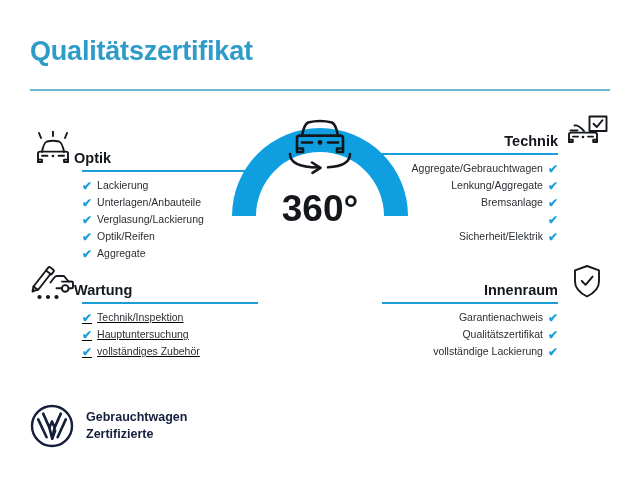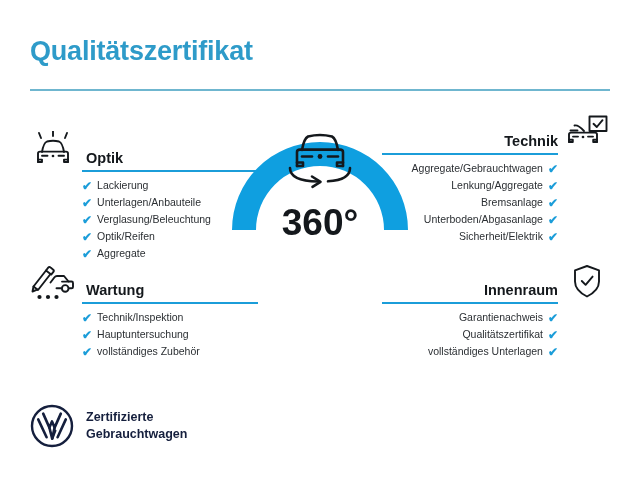--- a/index.html
+++ b/index.html
@@ -38,37 +38,37 @@
     width: 580px;
     height: 2px;
     background: #6fb6cf;
   }
 
   
   .section {
     position: absolute;
   }
   .sec-optik    { left: 30px;  top: 131px; width: 228px; }
-  .sec-wartung  { left: 30px;  top: 263px; width: 228px; }
+  .sec-wartung  { left: 30px;  top: 263px; width: 228px; text-decoration: underline; }
   .sec-technik  { left: 382px; top: 114px; width: 228px; }
   .sec-garantie { left: 382px; top: 263px; width: 228px; }
 
   .sec-head {
     position: relative;
     height: 46px;
   }
   .sec-title {
     position: absolute;
     bottom: 11px;
     font-size: 14.5px;
     font-weight: bold;
     color: #14181c;
     white-space: nowrap;
   }
-  .left .sec-title  { left: 56px; }
+  .left .sec-title  { left: 44px; }
   .right .sec-title { right: 52px; }
 
   .sec-underline {
     position: absolute;
     bottom: 5px;
     height: 2px;
     background: #1b9dd9;
   }
   .left .sec-underline  { left: 52px;  right: 0; }
   .right .sec-underline { right: 52px; left: 0; }
@@ -110,21 +110,21 @@
     color: #1b9dd9;
     font-size: 12px;
     font-weight: bold;
     line-height: 1;
   }
 
   
   .badge {
     position: absolute;
     left: 232px;
-    top: 122px;
+    top: 108px;
     width: 176px;
     height: 190px;
   }
   .badge svg { display: block; width: 100%; height: 100%; }
 
   
   .vw-block {
     position: absolute;
     left: 30px;
     top: 404px;
@@ -179,21 +179,21 @@
       <li class="check-item">
         <span class="tick">✔</span>
         <span class="ctext">Lackierung</span>
       </li>
       <li class="check-item">
         <span class="tick">✔</span>
         <span class="ctext">Unterlagen/Anbauteile</span>
       </li>
       <li class="check-item">
         <span class="tick">✔</span>
-        <span class="ctext">Verglasung/Beleuchtung</span>
+        <span class="ctext">Verglasung/Lackierung</span>
       </li>
       <li class="check-item">
         <span class="tick">✔</span>
         <span class="ctext">Optik/Reifen</span>
       </li>
       <li class="check-item">
         <span class="tick">✔</span>
         <span class="ctext">Aggregate</span>
       </li>
     </ul>
@@ -265,21 +265,20 @@
       <li class="check-item">
         <span class="tick">✔</span>
         <span class="ctext">Lenkung/Aggregate</span>
       </li>
       <li class="check-item">
         <span class="tick">✔</span>
         <span class="ctext">Bremsanlage</span>
       </li>
       <li class="check-item">
         <span class="tick">✔</span>
-        <span class="ctext">Unterboden/Abgasanlage</span>
       </li>
       <li class="check-item">
         <span class="tick">✔</span>
         <span class="ctext">Sicherheit/Elektrik</span>
       </li>
     </ul>
   </div>
 
   <div class="section sec-garantie right">
     <div class="sec-head">
@@ -298,21 +297,21 @@
       <li class="check-item">
         <span class="tick">✔</span>
         <span class="ctext">Garantienachweis</span>
       </li>
       <li class="check-item">
         <span class="tick">✔</span>
         <span class="ctext">Qualitätszertifikat</span>
       </li>
       <li class="check-item">
         <span class="tick">✔</span>
-        <span class="ctext">vollständiges Unterlagen</span>
+        <span class="ctext">vollständige Lackierung</span>
       </li>
     </ul>
   </div>
 
   <div class="badge">
     <svg viewBox="0 0 176 190">
       <defs>
         <path id="arcPath" d="M 24 108 A 64 64 0 0 0 152 108" fill="none"></path>
       </defs>
 
@@ -352,18 +351,18 @@
         <g fill="none" stroke="currentColor" stroke-width="2.6" stroke-linejoin="round" stroke-linecap="round">
           <path d="M13.2 9.6 L19.4 23.6 L22 17.4 L24.6 23.6 L30.8 9.6"></path>
           <path d="M19.4 23.6 L22.2 34.6 L25.2 26.6"></path>
           <path d="M24.6 23.6 L22.2 34.6"></path>
           <path d="M8.2 15.4 L16.6 33.2"></path>
           <path d="M35.8 15.4 L27.6 33.2"></path>
         </g>
       </svg>
     </div>
     <div class="vw-text">
+      <div>Gebrauchtwagen</div>
       <div>Zertifizierte</div>
-      <div>Gebrauchtwagen</div>
     </div>
   </div>
 
 </div>
 
 </body></html>

